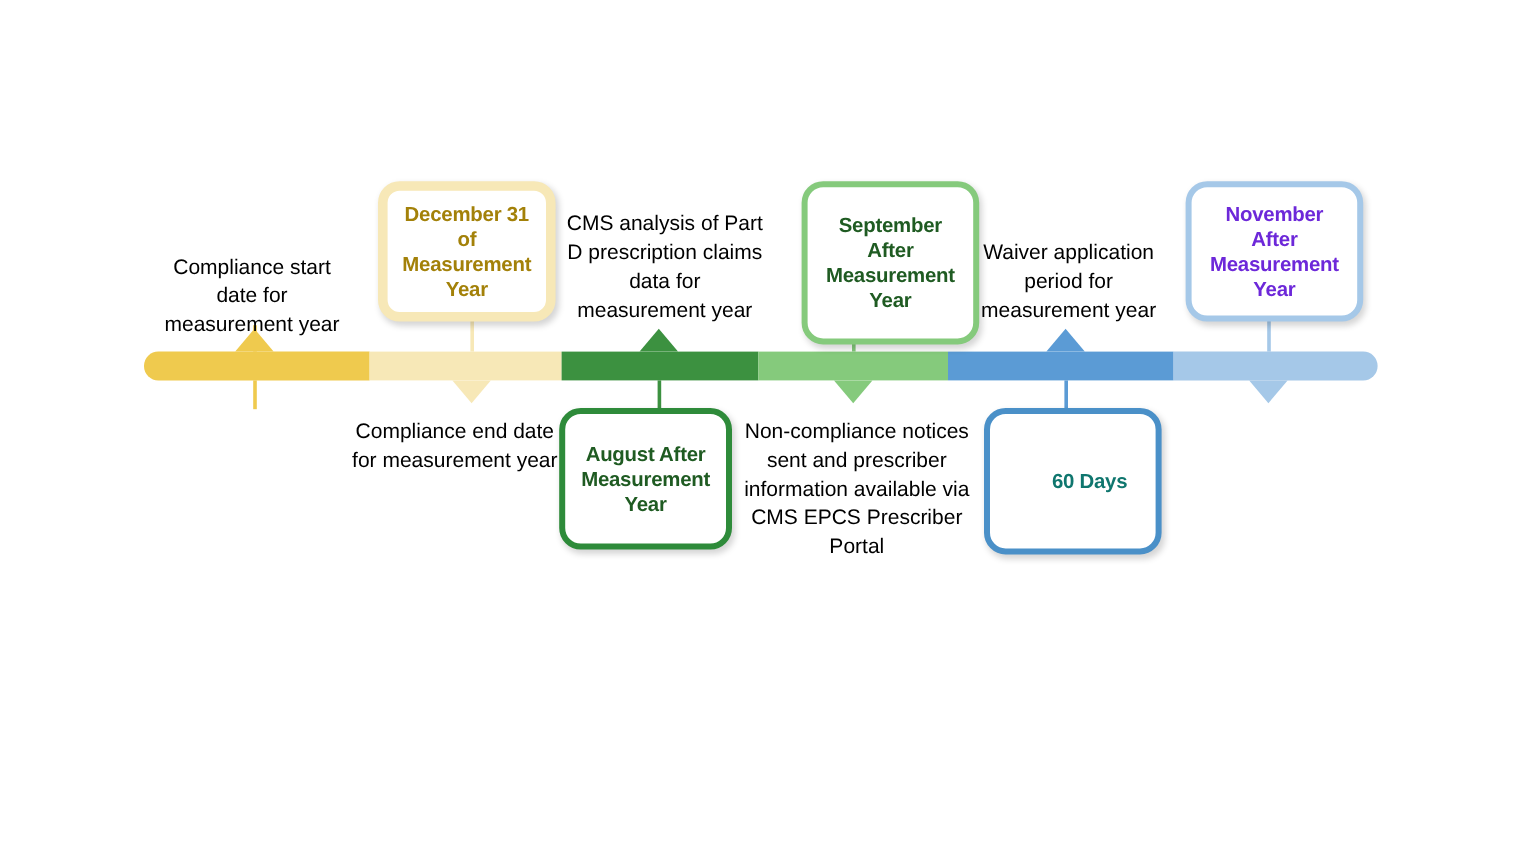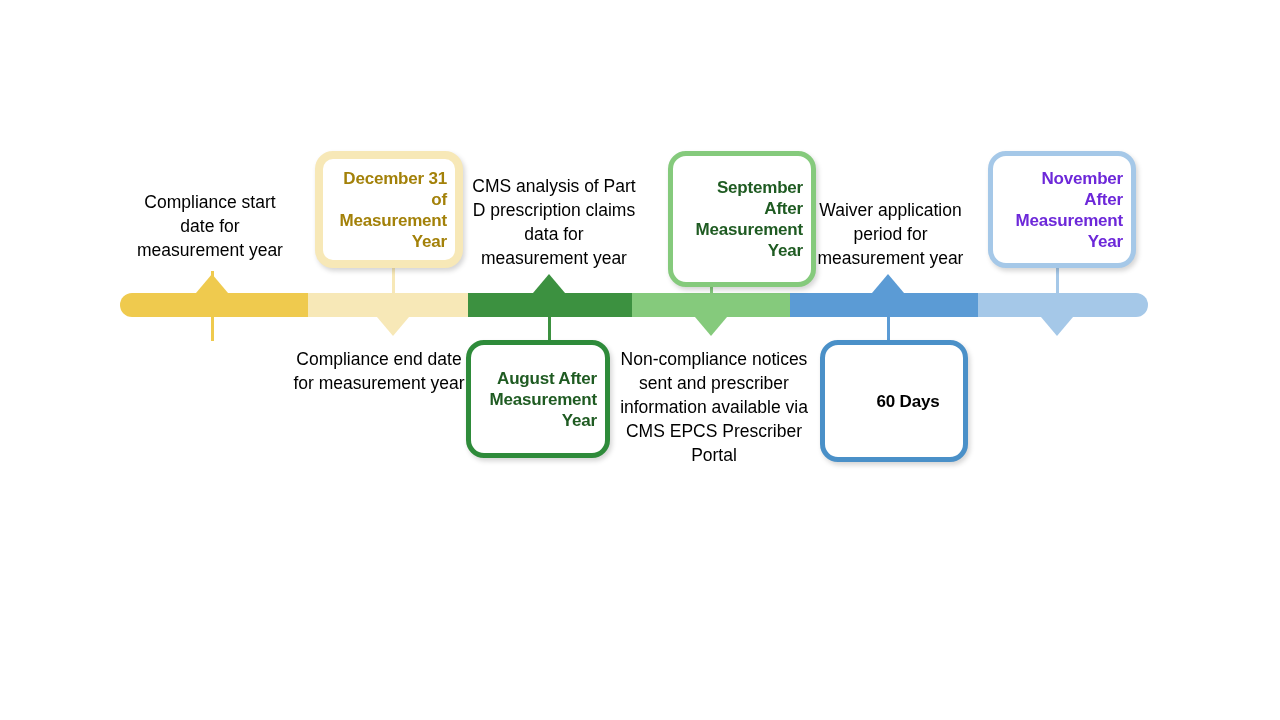--- a/index.html
+++ b/index.html
@@ -57,21 +57,21 @@
   
   .node-box {
     position: absolute;
     box-sizing: border-box;
     background: #ffffff;
     border-style: solid;
     border-radius: 18px;
     display: flex;
     align-items: center;
     justify-content: center;
-    text-align: right;
+    text-align: center;
     padding: 4px 8px;
     box-shadow: 2px 3px 5px rgba(0,0,0,0.17);
   }
   .node-box .node-label {
     font-weight: bold;
     font-size: 17px;
     line-height: 21px;
     letter-spacing: -0.2px;
   }
 
@@ -122,23 +122,23 @@
     <div class="node-box" style="left: 639px; top: 151px; width: 148px; height: 136px; border-color: rgb(133, 202, 124); border-width: 5px; margin-left: 29px;">
       <div class="node-label" style="color: rgb(31, 91, 34);">September After Measurement Year</div>
     </div>
     <div class="node-box" style="left: 988px; top: 151px; width: 148px; height: 117px; border-color: rgb(165, 200, 232); border-width: 5px;">
       <div class="node-label" style="color: #6d28d9;">November After Measurement Year</div>
     </div>
     <div class="node-box" style="left: 466px; top: 340px; width: 144px; height: 118px; border-color: rgb(46, 139, 58); border-width: 5px;">
       <div class="node-label" style="color: rgb(31, 91, 34);">August After Measurement Year</div>
     </div>
     <div class="node-box" style="left: 820px; top: 340px; width: 148px; height: 122px; border-color: rgb(74, 144, 200); border-width: 5px;">
-      <div class="node-label" style="color: #000000; margin-left: 28px;">60 Days</div>
+      <div class="node-label" style="color: #0f766e; margin-left: 28px;">60 Days</div>
     </div>
-    <div class="plain-label" style="left: 125px; top: 188px; width: 170px; height: 76px; justify-content: center;">
+    <div class="plain-label" style="left: 125px; top: 208px; width: 170px; height: 76px; justify-content: center;">
       <span>Compliance start date for measurement year</span>
     </div>
     <div class="plain-label" style="left: 470px; top: 172px; width: 168px; height: 100px;">
       <span>CMS analysis of Part D prescription claims data for measurement year</span>
     </div>
     <div class="plain-label" style="left: 803px; top: 196px; width: 175px; height: 76px;">
       <span>Waiver application period for measurement year</span>
     </div>
     <div class="plain-label" style="left: 293px; top: 345px; width: 172px; height: 52px;">
       <span>Compliance end date for measurement year</span>

